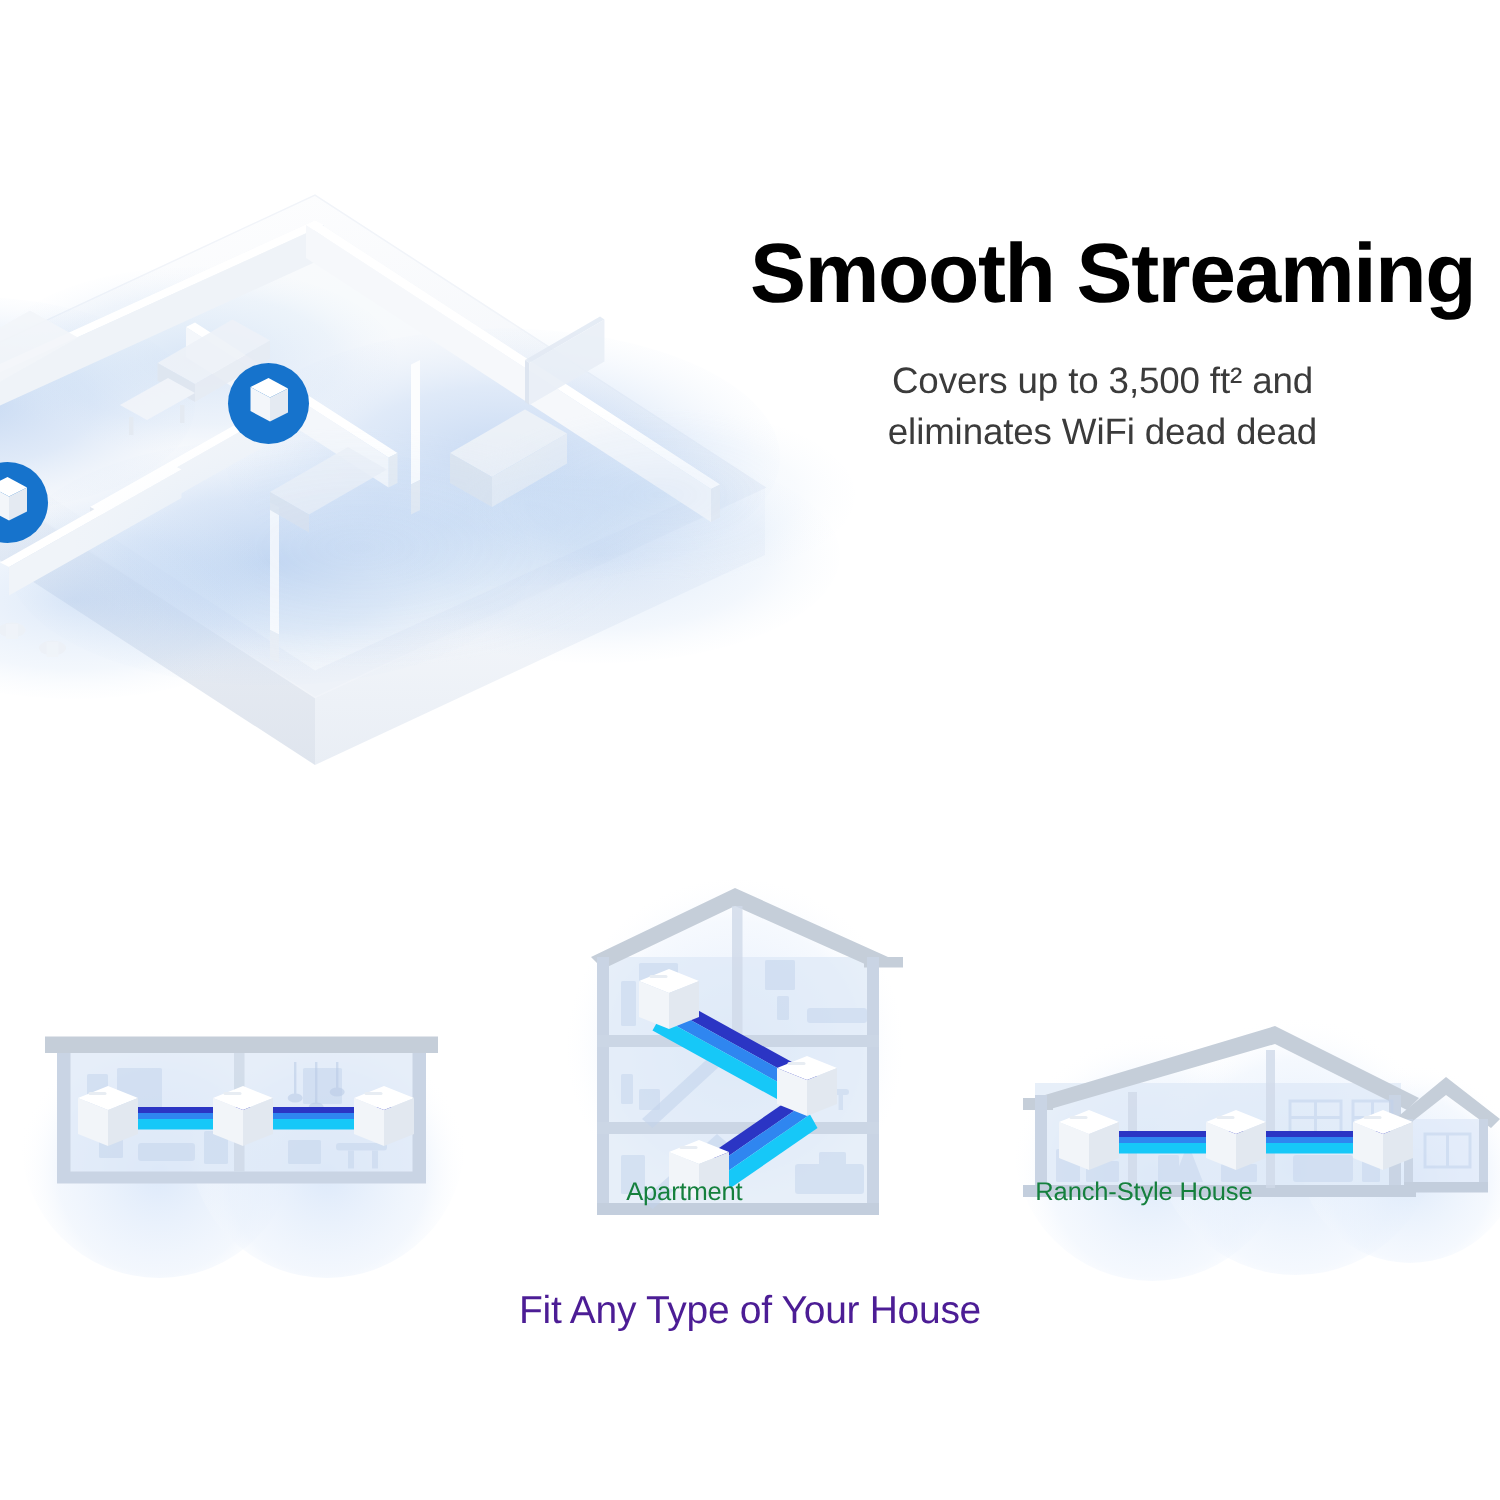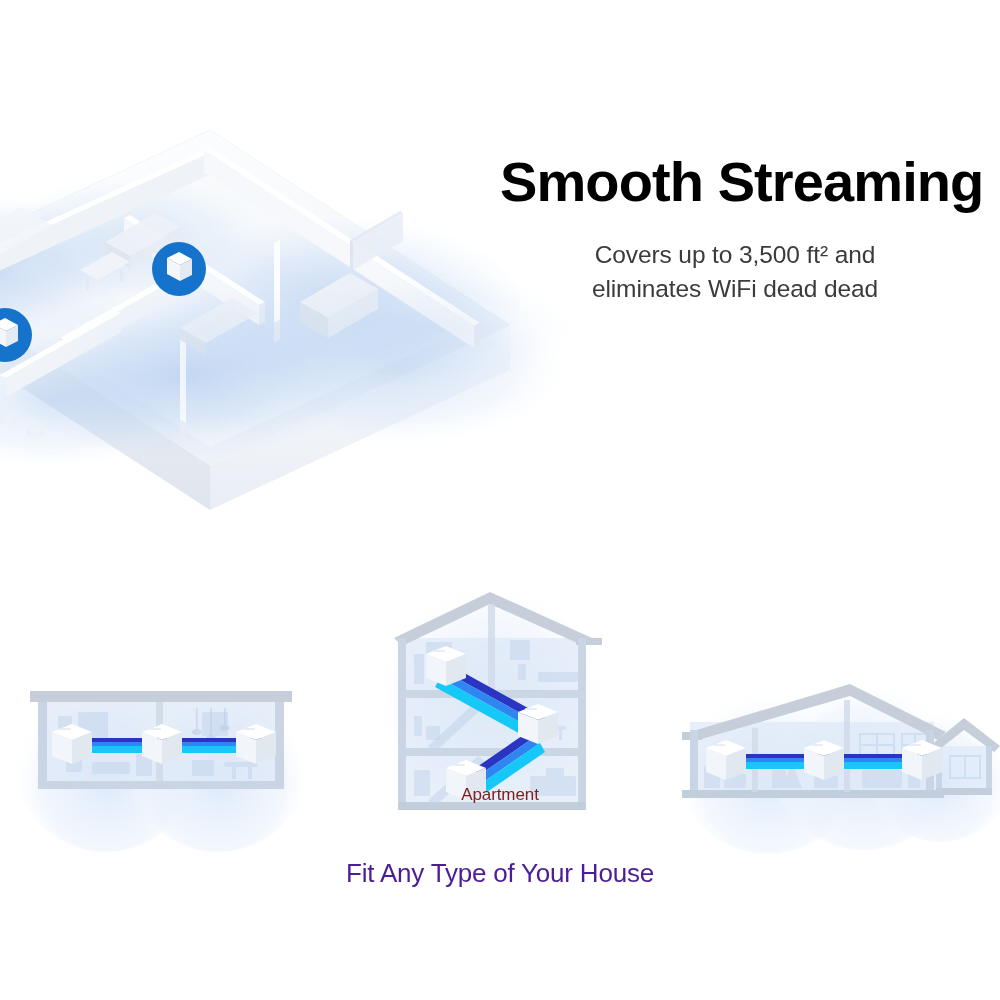--- a/index.html
+++ b/index.html
@@ -43,22 +43,22 @@
 
   .scene-apartment  { width: 330px; }
   .scene-multistory { width: 250px; margin: 0 44px; }
   .scene-ranch      { width: 340px; }
 
   .caption-row {
     position: absolute; left: 0; top: 785px; width: 1000px; height: 34px;
     display: flex; justify-content: center; align-items: flex-start;
   }
   .caption {
-    font-size: 17px; color: #7f1d1d; letter-spacing: -0.1px;
-    text-align: center; white-space: nowrap;
+    font-size: 17px; color: #15803d; letter-spacing: -0.1px;
+    text-align: right; white-space: nowrap;
   }
   .cap-apartment  { width: 330px; }
   .cap-multistory { width: 250px; margin: 0 44px; }
   .cap-ranch      { width: 340px; }
 
   .footer-line {
     position: absolute; left: 0; top: 858px; width: 1000px;
     text-align: center; font-size: 26px; color: #4c1d95;
     letter-spacing: -0.2px;
   }
@@ -478,17 +478,18 @@
             <polygon points="258,106 278,98 278,122 258,130" fill="#e2e8f0"></polygon>
             <rect x="245" y="94" width="12" height="2" rx="1" fill="#e8edf3"></rect>
           </g>
         </svg>
       </div>
     </div>
   </div>
 
   <div class="caption-row">
     <div class="caption cap-apartment">Apartment</div>
+    <div class="caption cap-ranch">Ranch-Style House</div>
   </div>
 
   <div class="footer-line">Fit Any Type of Your House</div>
 
 </div>
 
 </body></html>

